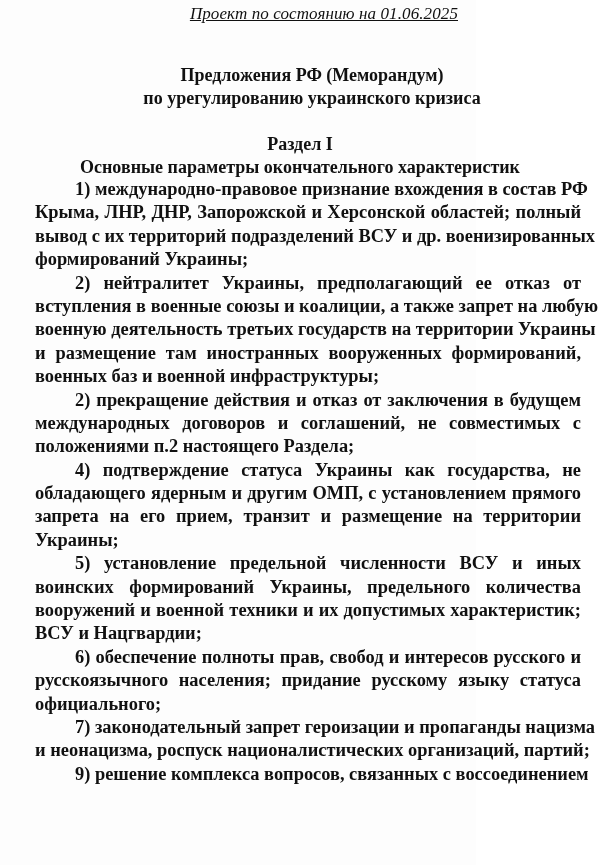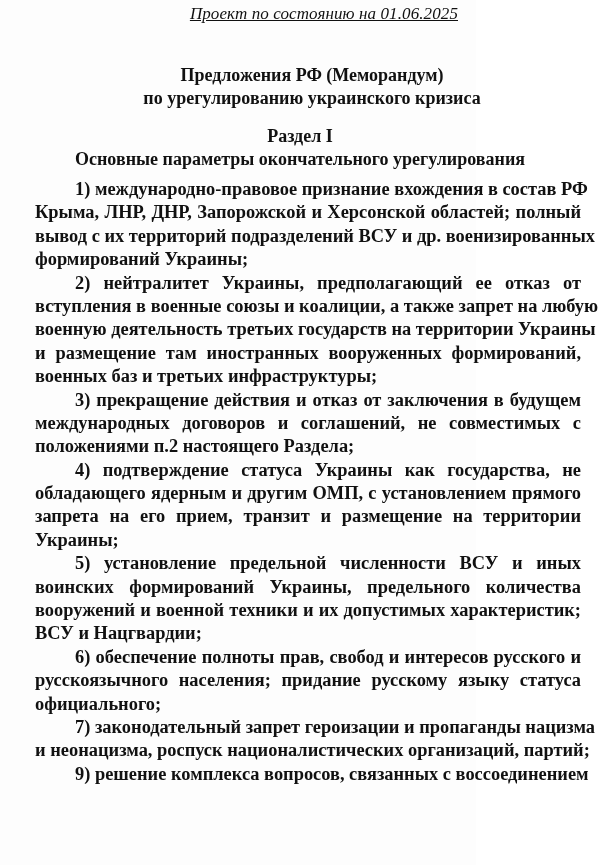--- a/index.html
+++ b/index.html
@@ -40,40 +40,40 @@
 <div class="page">
 
   <div class="draft-note">Проект по состоянию на 01.06.2025</div>
 
   <div class="title-block">
     <div>Предложения РФ (Меморандум)</div>
     <div>по урегулированию украинского кризиса</div>
   </div>
 
   <div class="section-block">
-    <div style="margin-top:4px;">Раздел I</div>
-    <div>Основные параметры окончательного урегулирования</div>
+    <div style="margin-top:12px;">Раздел I</div>
+    <div>Основные параметры окончательного характеристик</div>
   </div>
 
   <div class="body" id="body">
       <div class="para">
         <div class="line indent">1) международно-правовое признание вхождения в состав РФ</div>
         <div class="line">Крыма, ЛНР, ДНР, Запорожской и Херсонской областей; полный</div>
         <div class="line">вывод с их территорий подразделений ВСУ и др. военизированных</div>
         <div class="line last">формирований Украины;</div>
       </div>
       <div class="para">
         <div class="line indent">2) нейтралитет Украины, предполагающий ее отказ от</div>
         <div class="line">вступления в военные союзы и коалиции, а также запрет на любую</div>
         <div class="line">военную деятельность третьих государств на территории Украины</div>
         <div class="line">и размещение там иностранных вооруженных формирований,</div>
-        <div class="line last">военных баз и третьих инфраструктуры;</div>
+        <div class="line last">военных баз и военной инфраструктуры;</div>
       </div>
       <div class="para">
-        <div class="line indent">3) прекращение действия и отказ от заключения в будущем</div>
+        <div class="line indent">2) прекращение действия и отказ от заключения в будущем</div>
         <div class="line">международных договоров и соглашений, не совместимых с</div>
         <div class="line last">положениями п.2 настоящего Раздела;</div>
       </div>
       <div class="para">
         <div class="line indent">4) подтверждение статуса Украины как государства, не</div>
         <div class="line">обладающего ядерным и другим ОМП, с установлением прямого</div>
         <div class="line">запрета на его прием, транзит и размещение на территории</div>
         <div class="line last">Украины;</div>
       </div>
       <div class="para">

